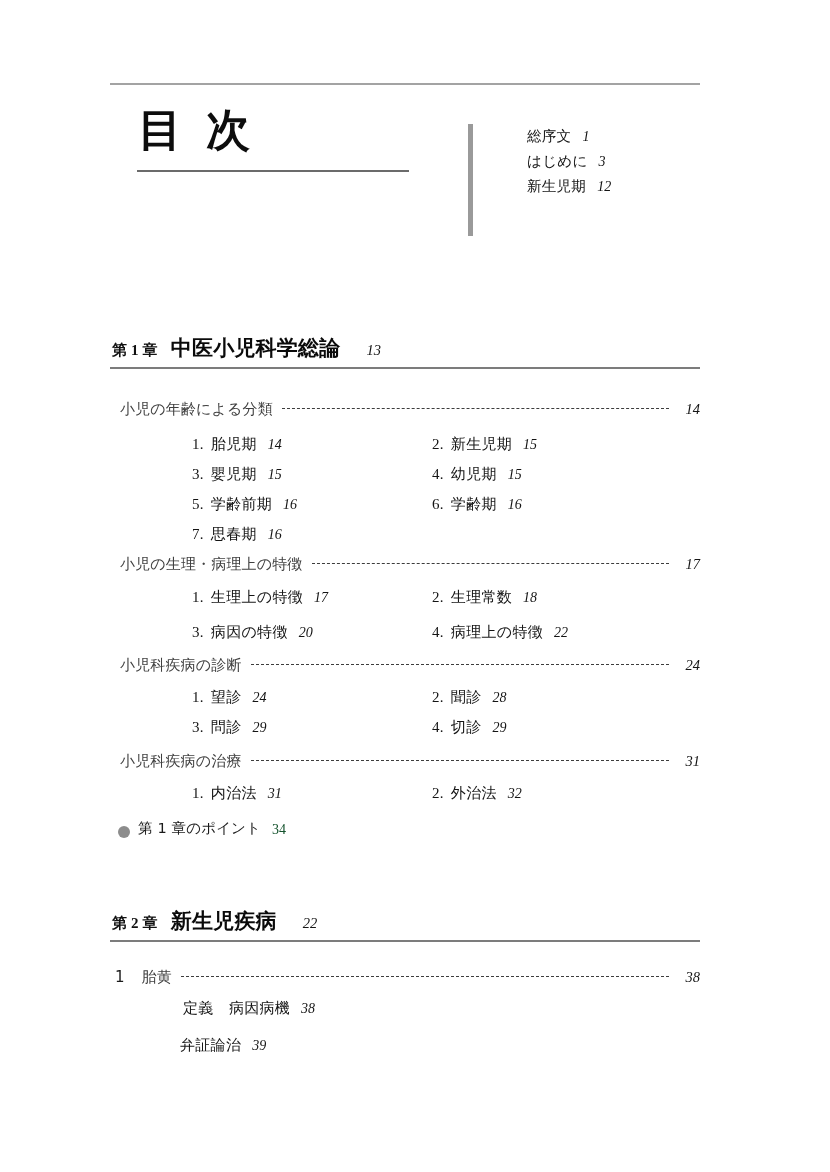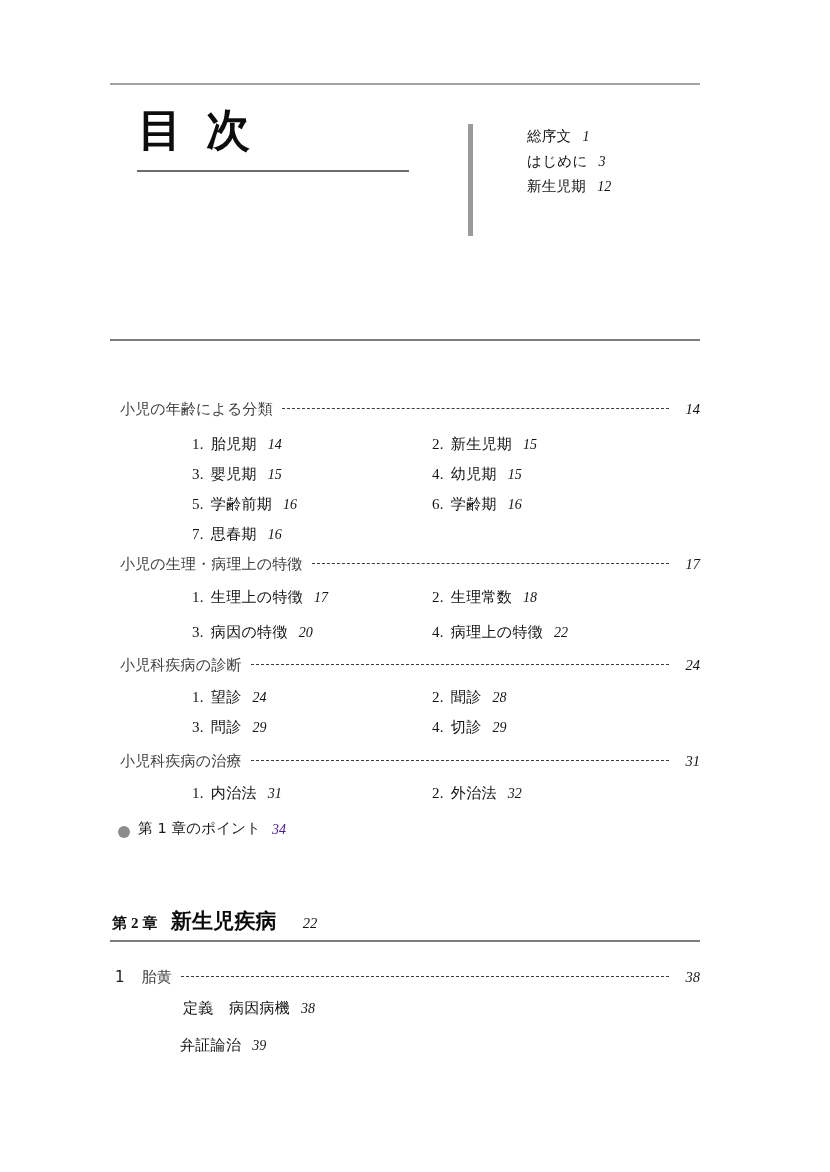--- a/index.html
+++ b/index.html
@@ -234,24 +234,23 @@
     margin-right: 8px;
   }
   .point-label {
     font-family: "DejaVu Sans", "Liberation Sans", sans-serif;
     font-size: 14.5px;
     color: #1a1a1a;
     letter-spacing: 0.01em;
   }
   .point-pg {
     font-family: "Liberation Serif", "DejaVu Serif", serif;
-    font-style: italic;
     font-size: 14px;
     margin-left: 11px;
-    color: #4c1d95;
+    color: #14532d;
   }
 </style>
 </head>
 <body>
 
 <div class="page">
 
   <div class="top-rule"></div>
 
   <div class="masthead">
@@ -265,20 +264,25 @@
     </div>
     <div class="fm-row">
       <span class="fm-label">はじめに</span><span class="fm-page">3</span>
     </div>
     <div class="fm-row">
       <span class="fm-label">新生児期</span><span class="fm-page">12</span>
     </div>
   </div>
 
   <div class="chapter" style="top:334px;">
+    <div class="chapter-line">
+      <span class="chapter-no">第 1 章</span>
+      <span class="chapter-name">中医小児科学総論</span>
+      <span class="chapter-page">13</span>
+    </div>
     <div class="chapter-rule"></div>
   </div>
 
   <div class="section-row" style="top:400px;">
     <span class="section-title">小児の年齢による分類</span>
     <span class="leader"></span>
     <span class="section-page">14</span>
   </div>
 
   <div class="subitem" style="left:192px; top:435px;">

